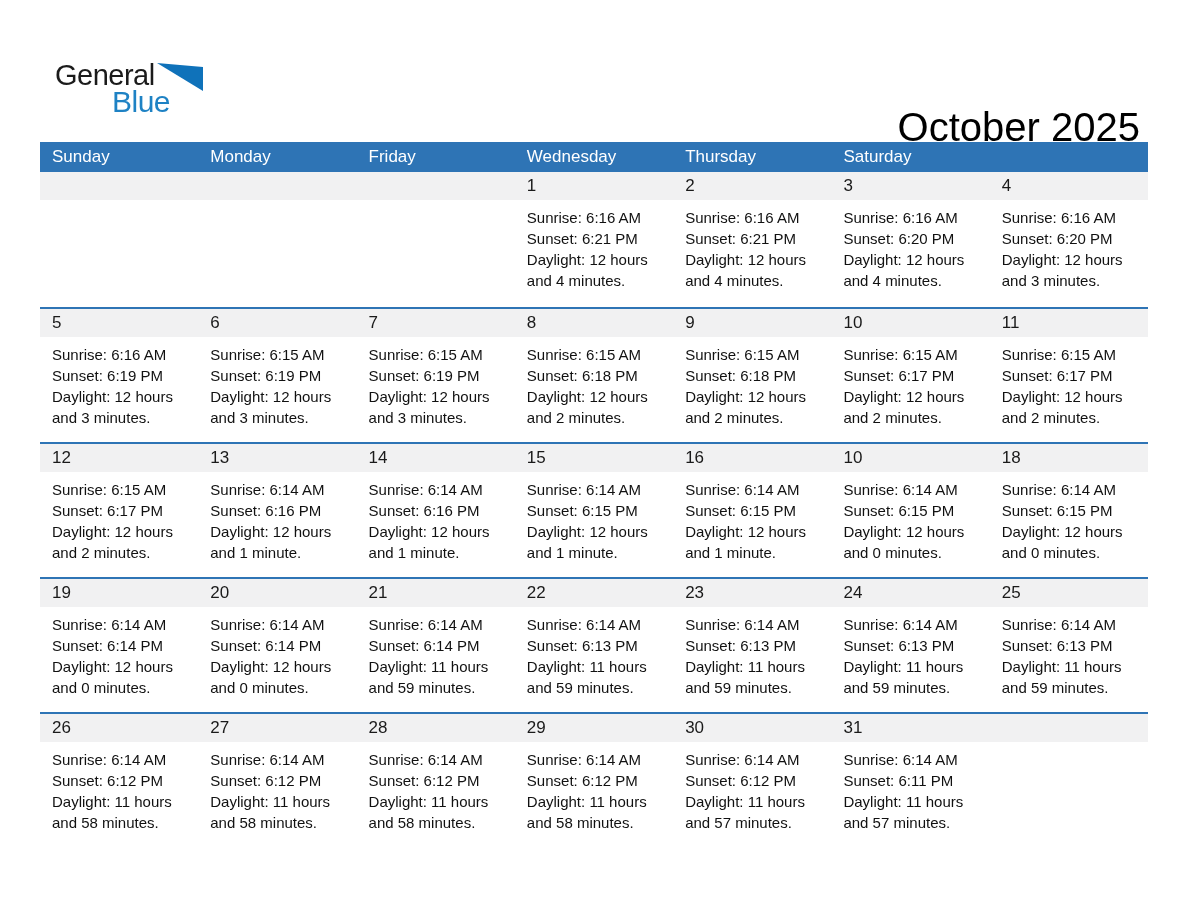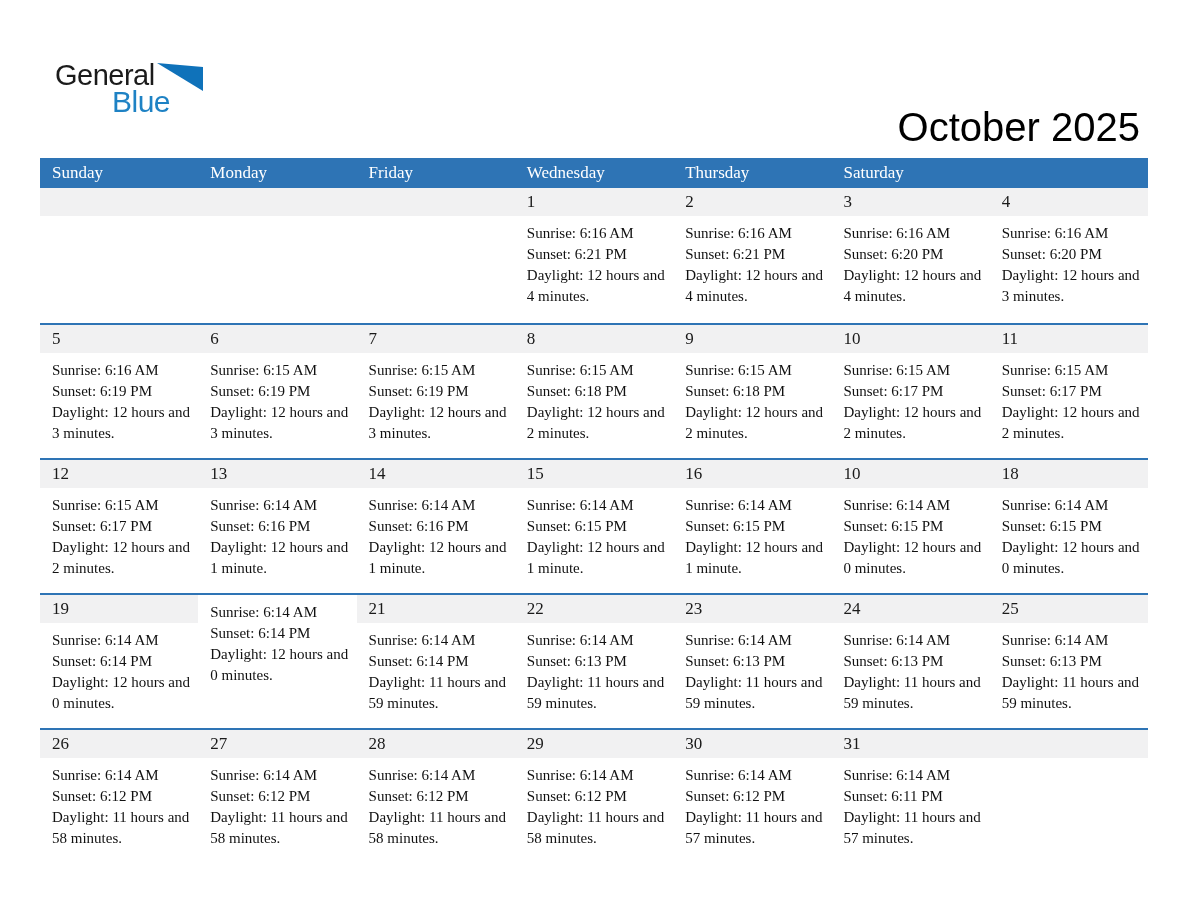--- a/index.html
+++ b/index.html
@@ -59,22 +59,21 @@
     color:#000;
     line-height:30px;
     margin-top:6px;
     font-weight:400;
   }
   
   .calendar{
     position:absolute;
     left:40px;
     right:40px;
-    top:158px;
-    font-family:Liberation Serif, serif;
+    top:142px;
   }
   .header-row{
     display:grid;
     grid-template-columns:repeat(7,1fr);
     background:var(--blue);
     height:30px;
   }
   .hcell{
     color:#ffffff;
     font-size:17px;
@@ -338,20 +337,23 @@
           <div class="day-band">
             <span>19</span>
           </div>
           <div class="day-body">
             <div class="line"><span>Sunrise:</span> <span>6:14 AM</span></div>
             <div class="line"><span>Sunset:</span> <span>6:14 PM</span></div>
             <div class="line"><span>Daylight:</span> <span>12 hours and 0 minutes.</span></div>
           </div>
         </div>
         <div class="day-cell">
+          <div class="day-band">
+            <span>20</span>
+          </div>
           <div class="day-body">
             <div class="line"><span>Sunrise:</span> <span>6:14 AM</span></div>
             <div class="line"><span>Sunset:</span> <span>6:14 PM</span></div>
             <div class="line"><span>Daylight:</span> <span>12 hours and 0 minutes.</span></div>
           </div>
         </div>
         <div class="day-cell">
           <div class="day-band">
             <span>21</span>
           </div>

